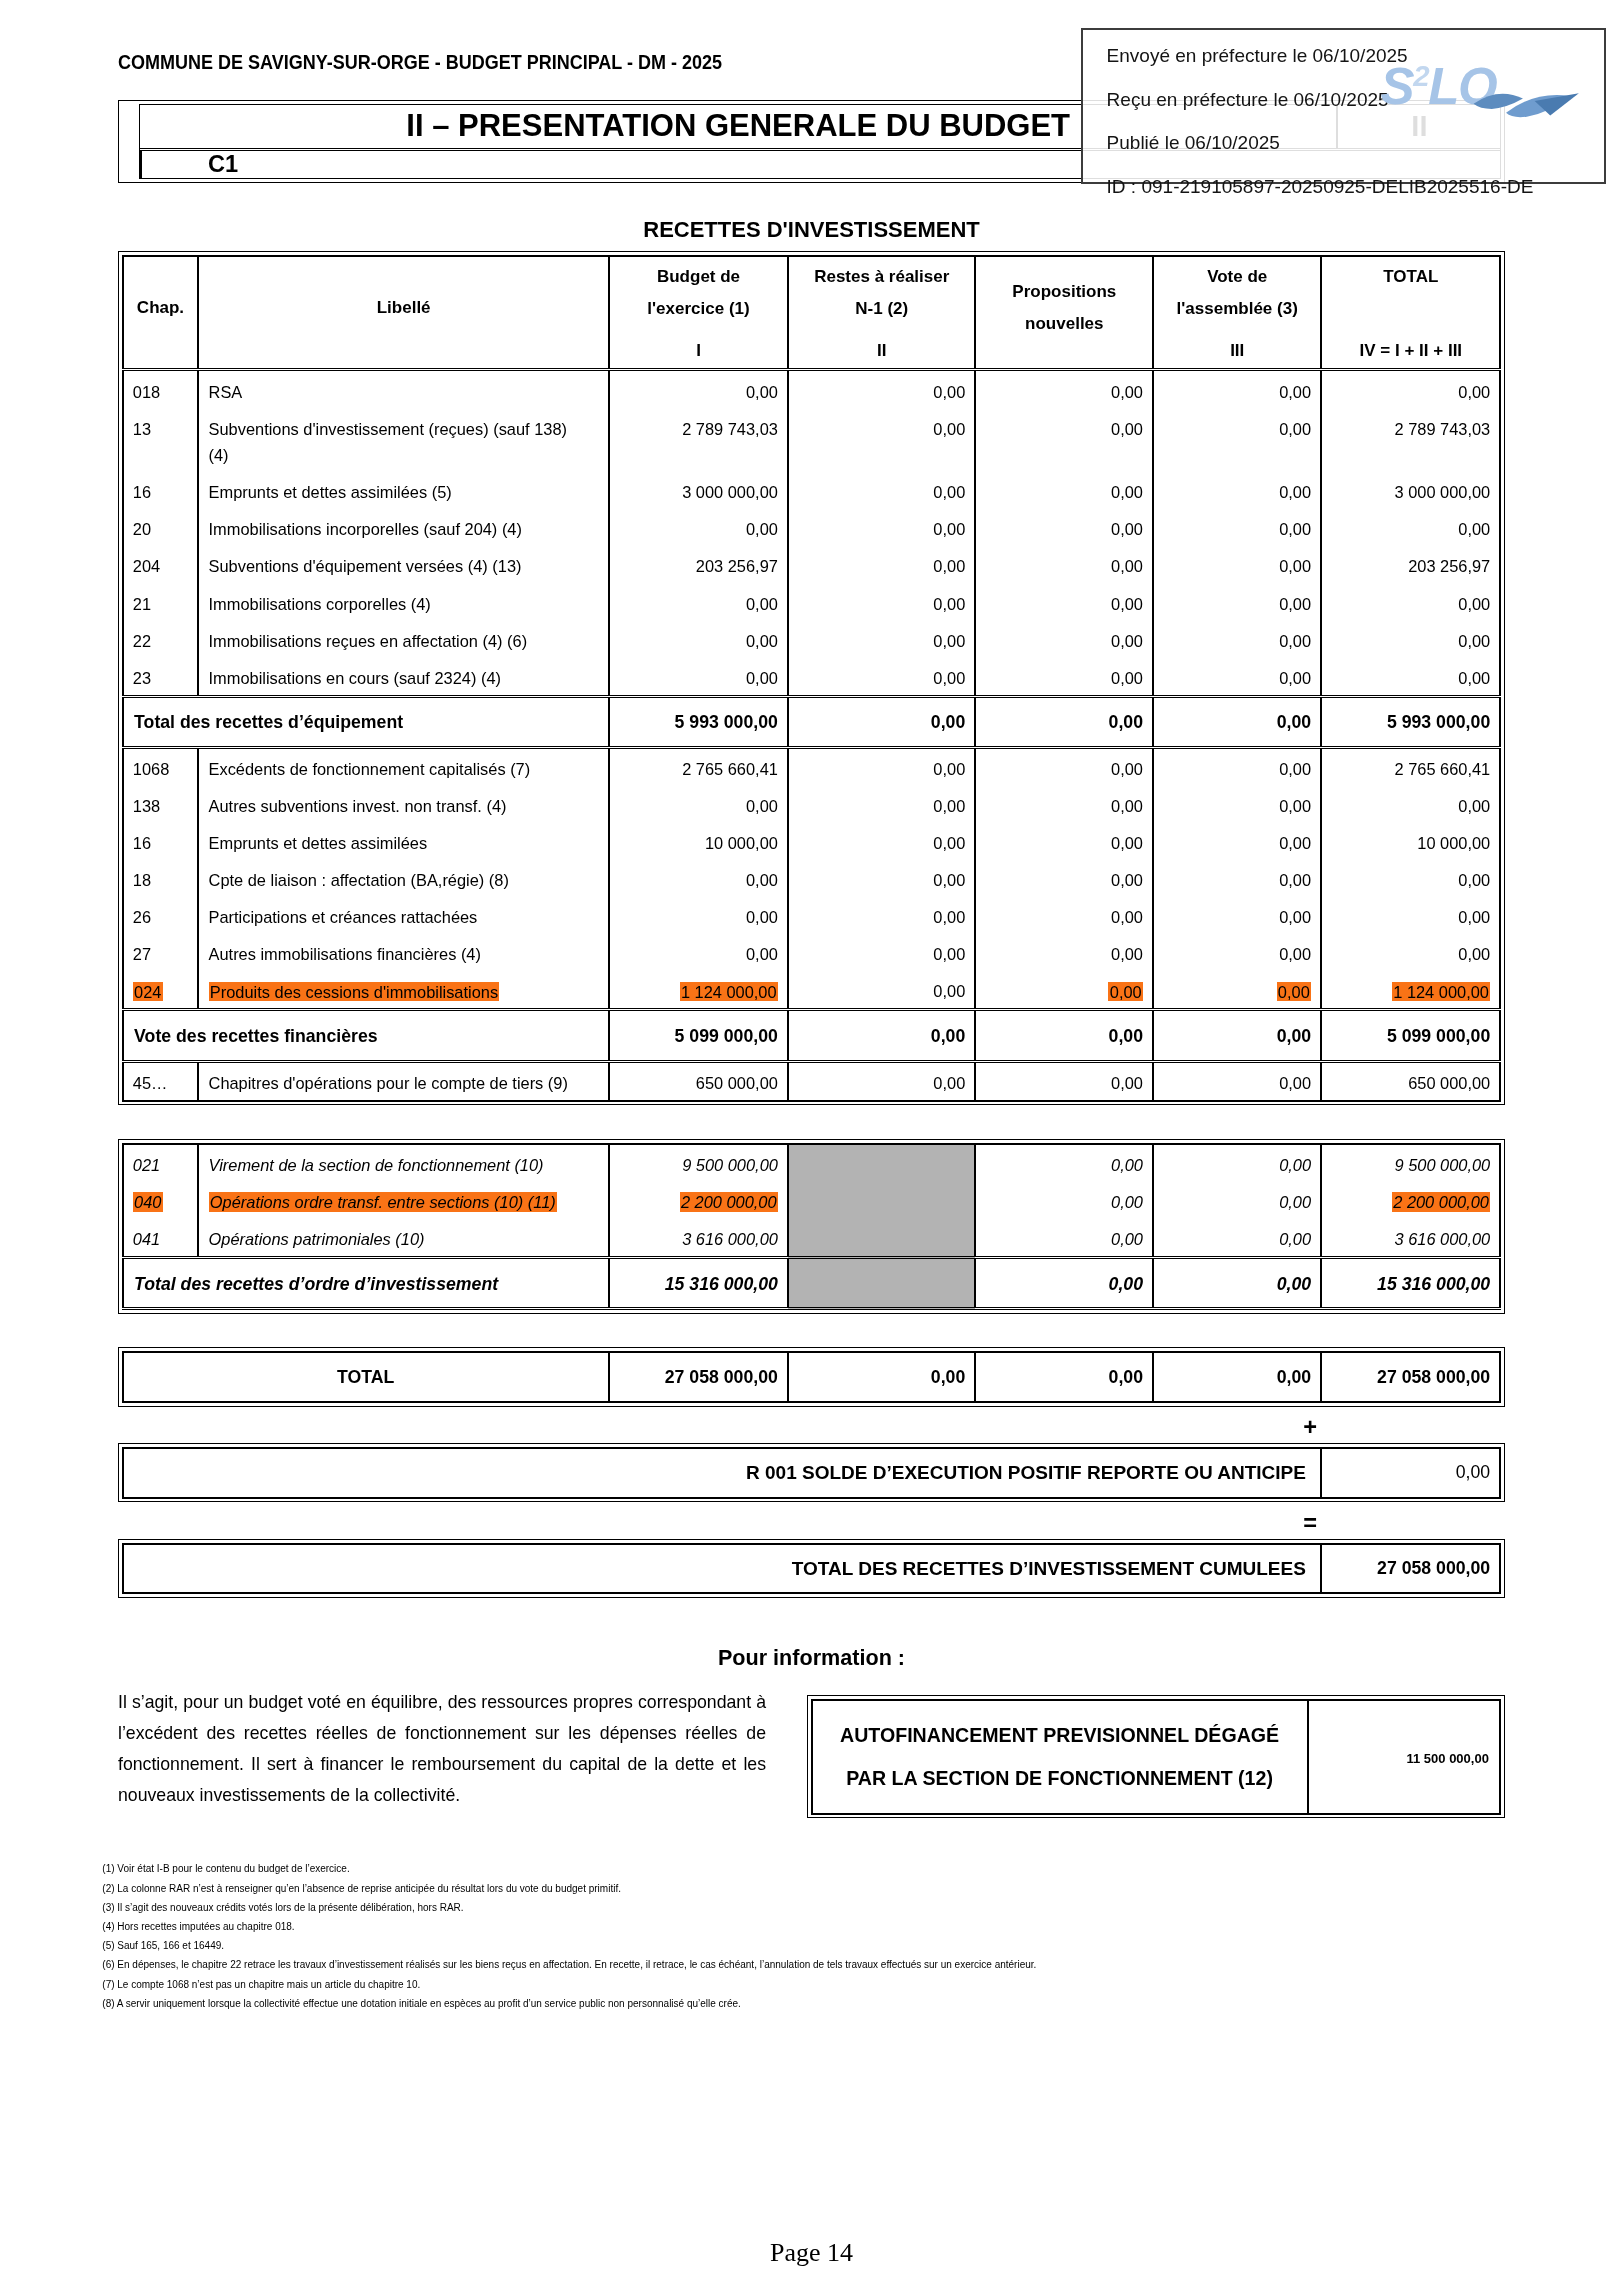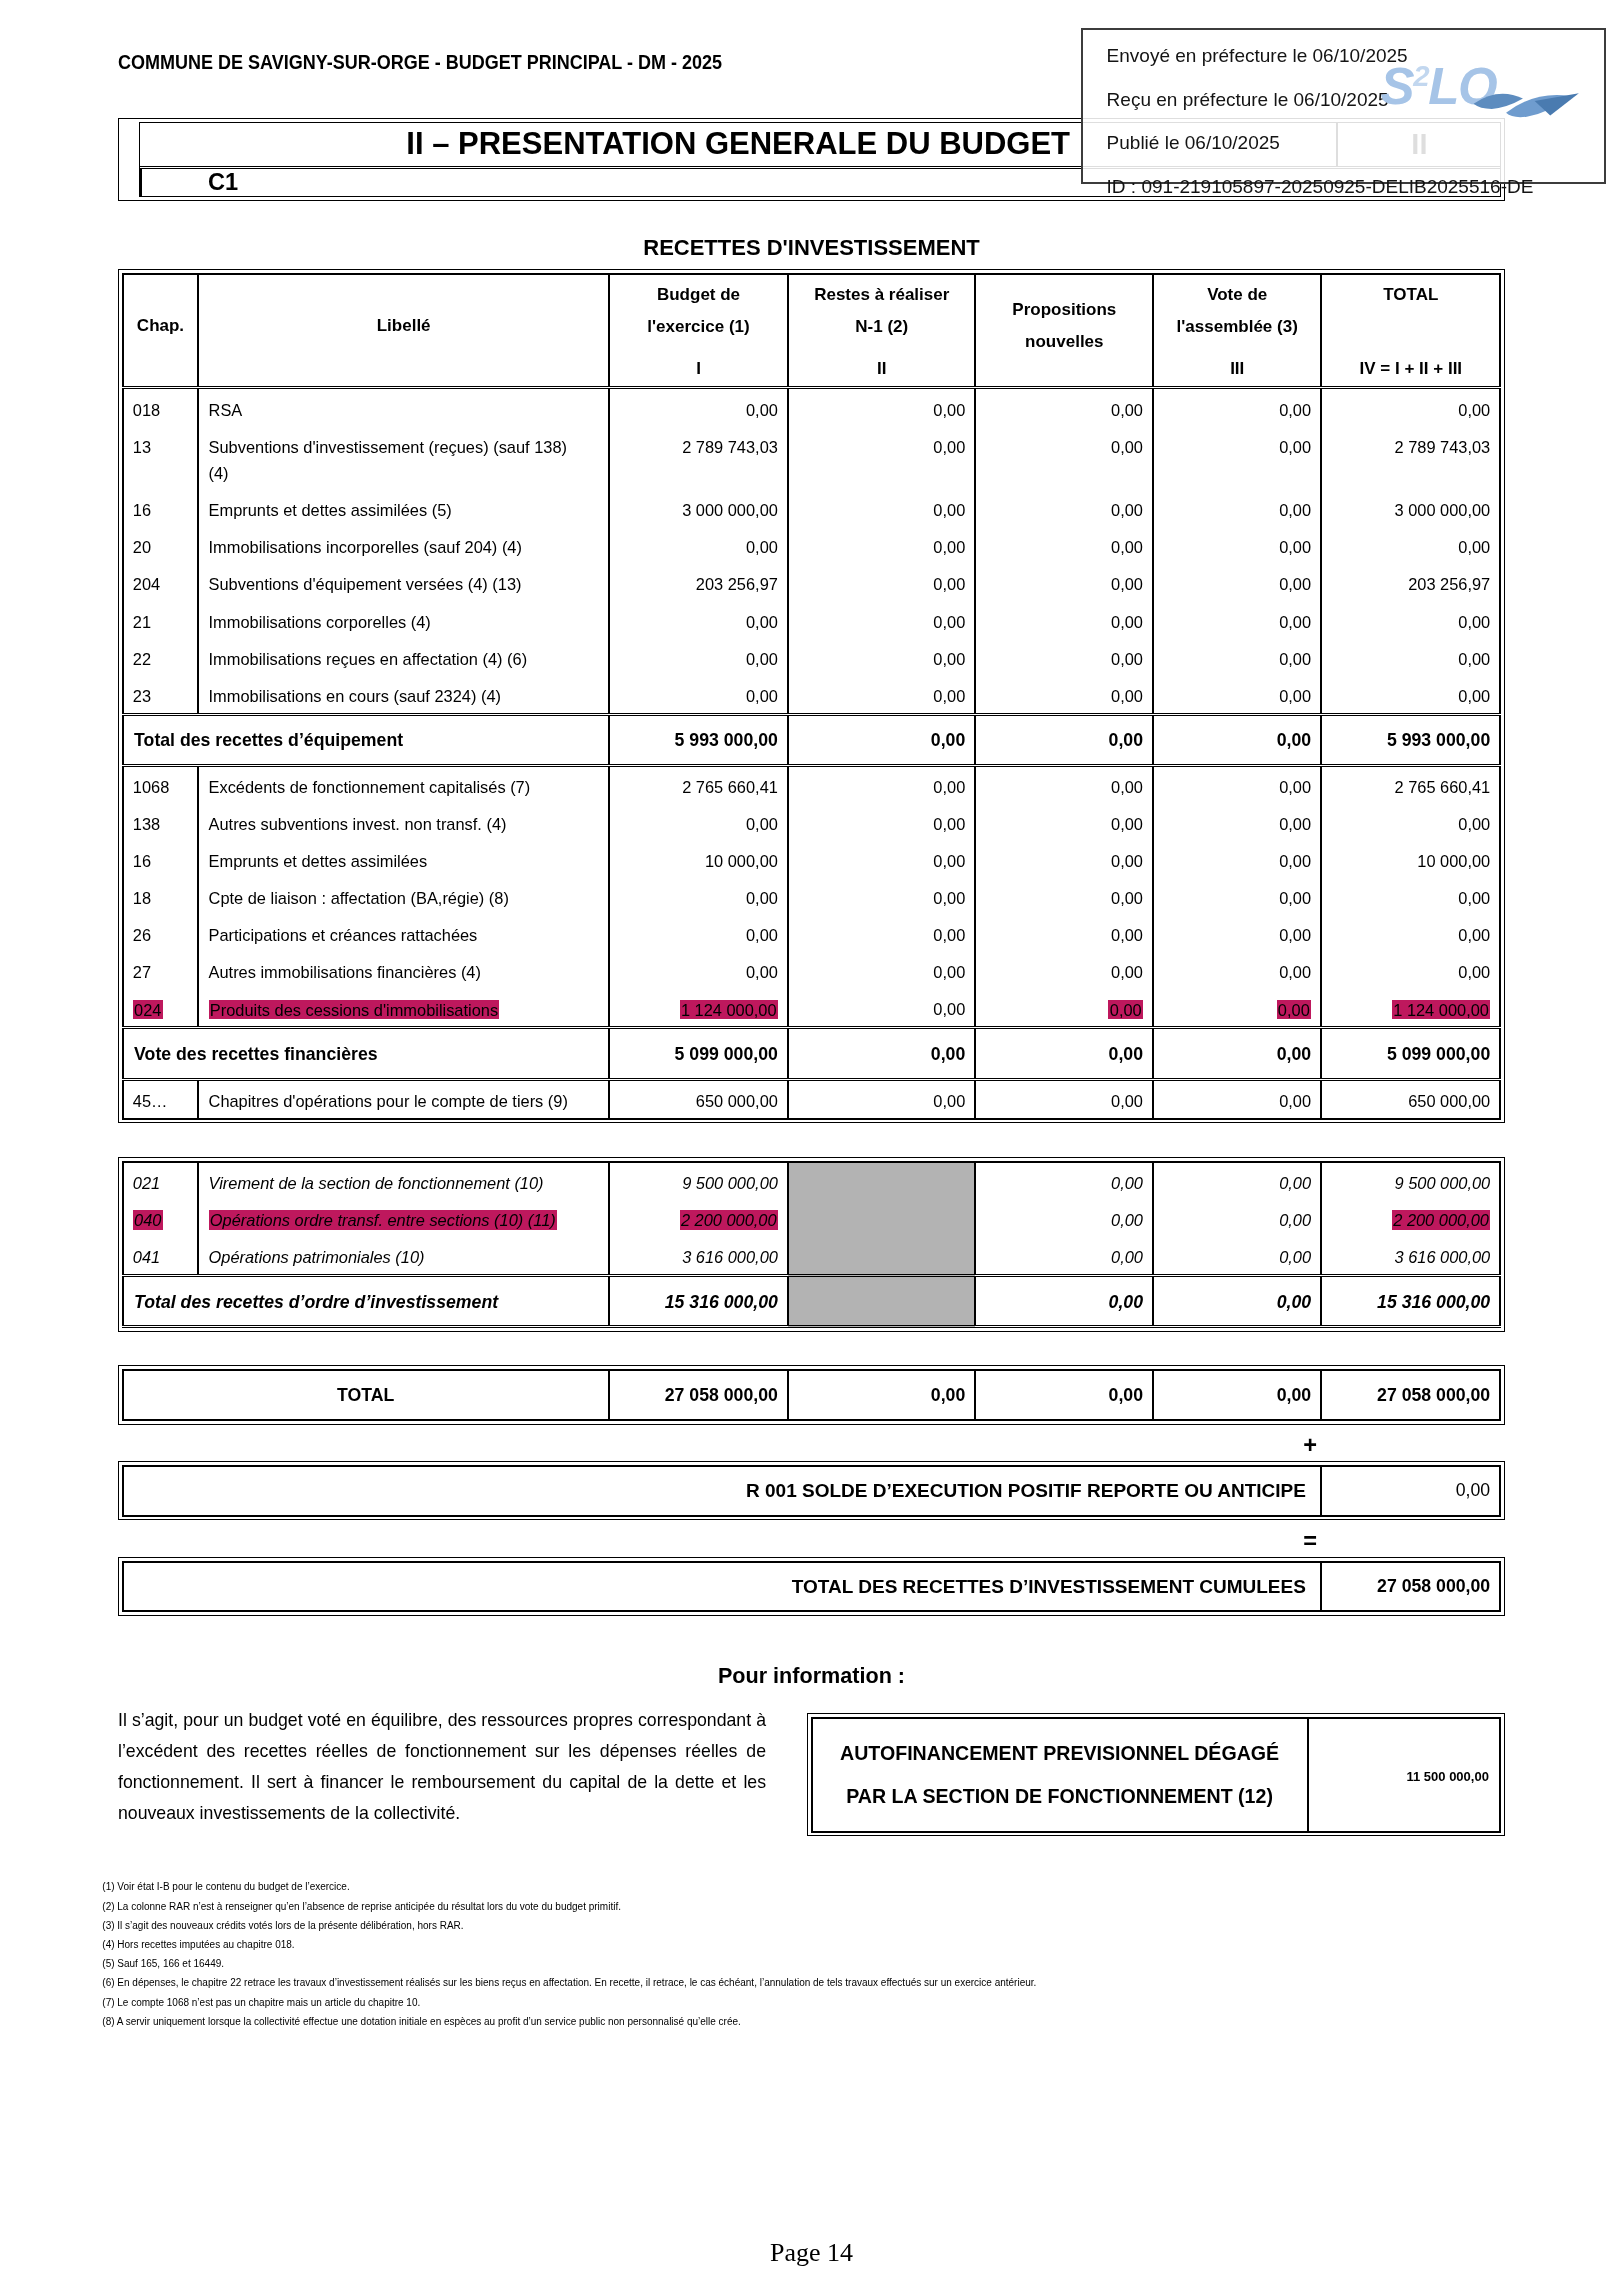--- a/index.html
+++ b/index.html
@@ -23,21 +23,21 @@
   .stamp-id { margin-top:0; }
   .s2lo { position:absolute; right:27.5px; top:31px; width:196px; height:85px; }
   .s2lo-text {
     font-weight:bold; font-style:italic; font-size:51px; line-height:1;
     color:#a6c4e7; letter-spacing:-1.3px;
   }
   .s2lo-text sup { font-size:29.4px; color:#c2d7ef; }
   .s2lo-bird { position:absolute; right:-6.5px; top:18.3px; }
   
   .dbl { border:1.3px solid #000; padding:2.6px; background:transparent; }
-  .title-block { margin-top:44px;padding-left:20px; }
+  .title-block { margin-top:26px;padding-left:20px; }
   .title-inner { border:1.3px solid #000; }
   .tb-row { display:flex; align-items:stretch; }
   .tb-row1 { border-bottom:3.3px double #000; }
   .tb-main { flex:1; display:flex; align-items:center; justify-content:center;
              text-align:center; font-weight:bold; }
   .tb-row1 .tb-main { font-size:31px; padding:3.9px 0; }
   .tb-row2 .tb-main { font-size:22px; padding:6.5px 0; }
   .tb-code { width:162px; border-left:2.6px solid #000; display:flex;
              align-items:center; justify-content:center; font-weight:bold; }
   .tb-row1 .tb-code { font-size:29px; }
@@ -55,21 +55,21 @@
   .hb { line-height:1; }
   tbody td { vertical-align:top; font-size:16.4px; line-height:1.62; padding:7.2px 7.9px 3.3px 7.9px; }
   td.c { text-align:left; padding-left:9.2px; }
   td.l { text-align:left; padding-left:9.2px; padding-right:23.6px; }
   td.n { text-align:right; padding-right:9.2px; white-space:nowrap; }
   tr.tot td {
     border-top:3.9px double #000; border-bottom:3.9px double #000;
     font-weight:bold; font-size:17.7px; padding-top:10.5px; padding-bottom:9.2px; vertical-align:middle;
   }
   tr.tot td.lab { text-align:left; padding-left:10.5px; }
-  .hl { background:#be185d; padding:0.7px 1.3px; }
+  .hl { background:#f97316; padding:0.7px 1.3px; }
   
   .ordre { margin-top:34px; }
   .ordre td { font-style:italic; }
   .ordre .gy { background:#b3b3b3; }
   
   .grand { margin-top:33px; }
   .grand td { font-weight:bold; vertical-align:middle; padding-top:10.5px; padding-bottom:9.2px; font-size:17.7px; }
   .grand td.lab { text-align:center; }
   .op { text-align:right; padding-right:188px; font-size:23.6px; font-weight:bold; margin:9.2px 0 3.9px 0; line-height:1; }
   .simple { margin-top:2.6px; }

